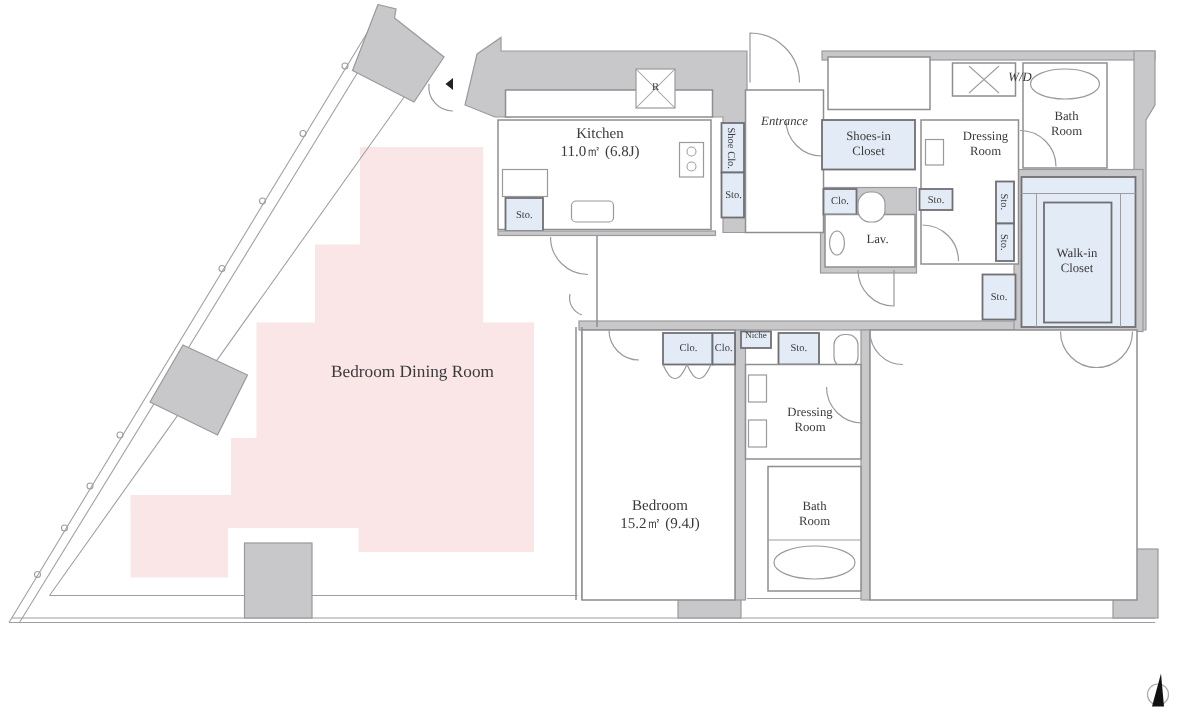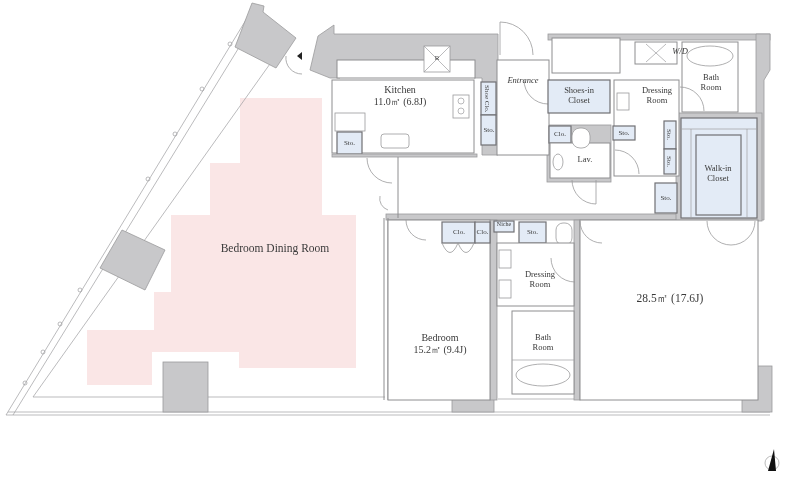--- a/index.html
+++ b/index.html
@@ -157,21 +157,20 @@
   <div>Kitchen</div>
   <div>11.0㎡ (6.8J)</div>
 </div>
 
 <div class="lbl lbl-md" style="left:400px;top:288px;width:80px;margin-top:44px;">
   <div>Bedroom</div>
   <div>15.2㎡ (9.4J)</div>
 </div>
 
 <div class="lbl lbl-lg" style="left:610px;top:292px;width:120px;">
-  <div>28.5㎡ (17.6J)</div>
 </div>
 
 <div class="lbl lbl-sm" style="left:500px;top:76px;width:46px;font-style:italic;">Entrance</div>
 
 <div class="lbl lbl-sm" style="left:549px;top:86px;width:60px;text-align:center;">
   <div>Shoes-in</div>
   <div>Closet</div>
 </div>
 
 <div class="lbl lbl-sm" style="left:633px;top:86px;width:48px;">

